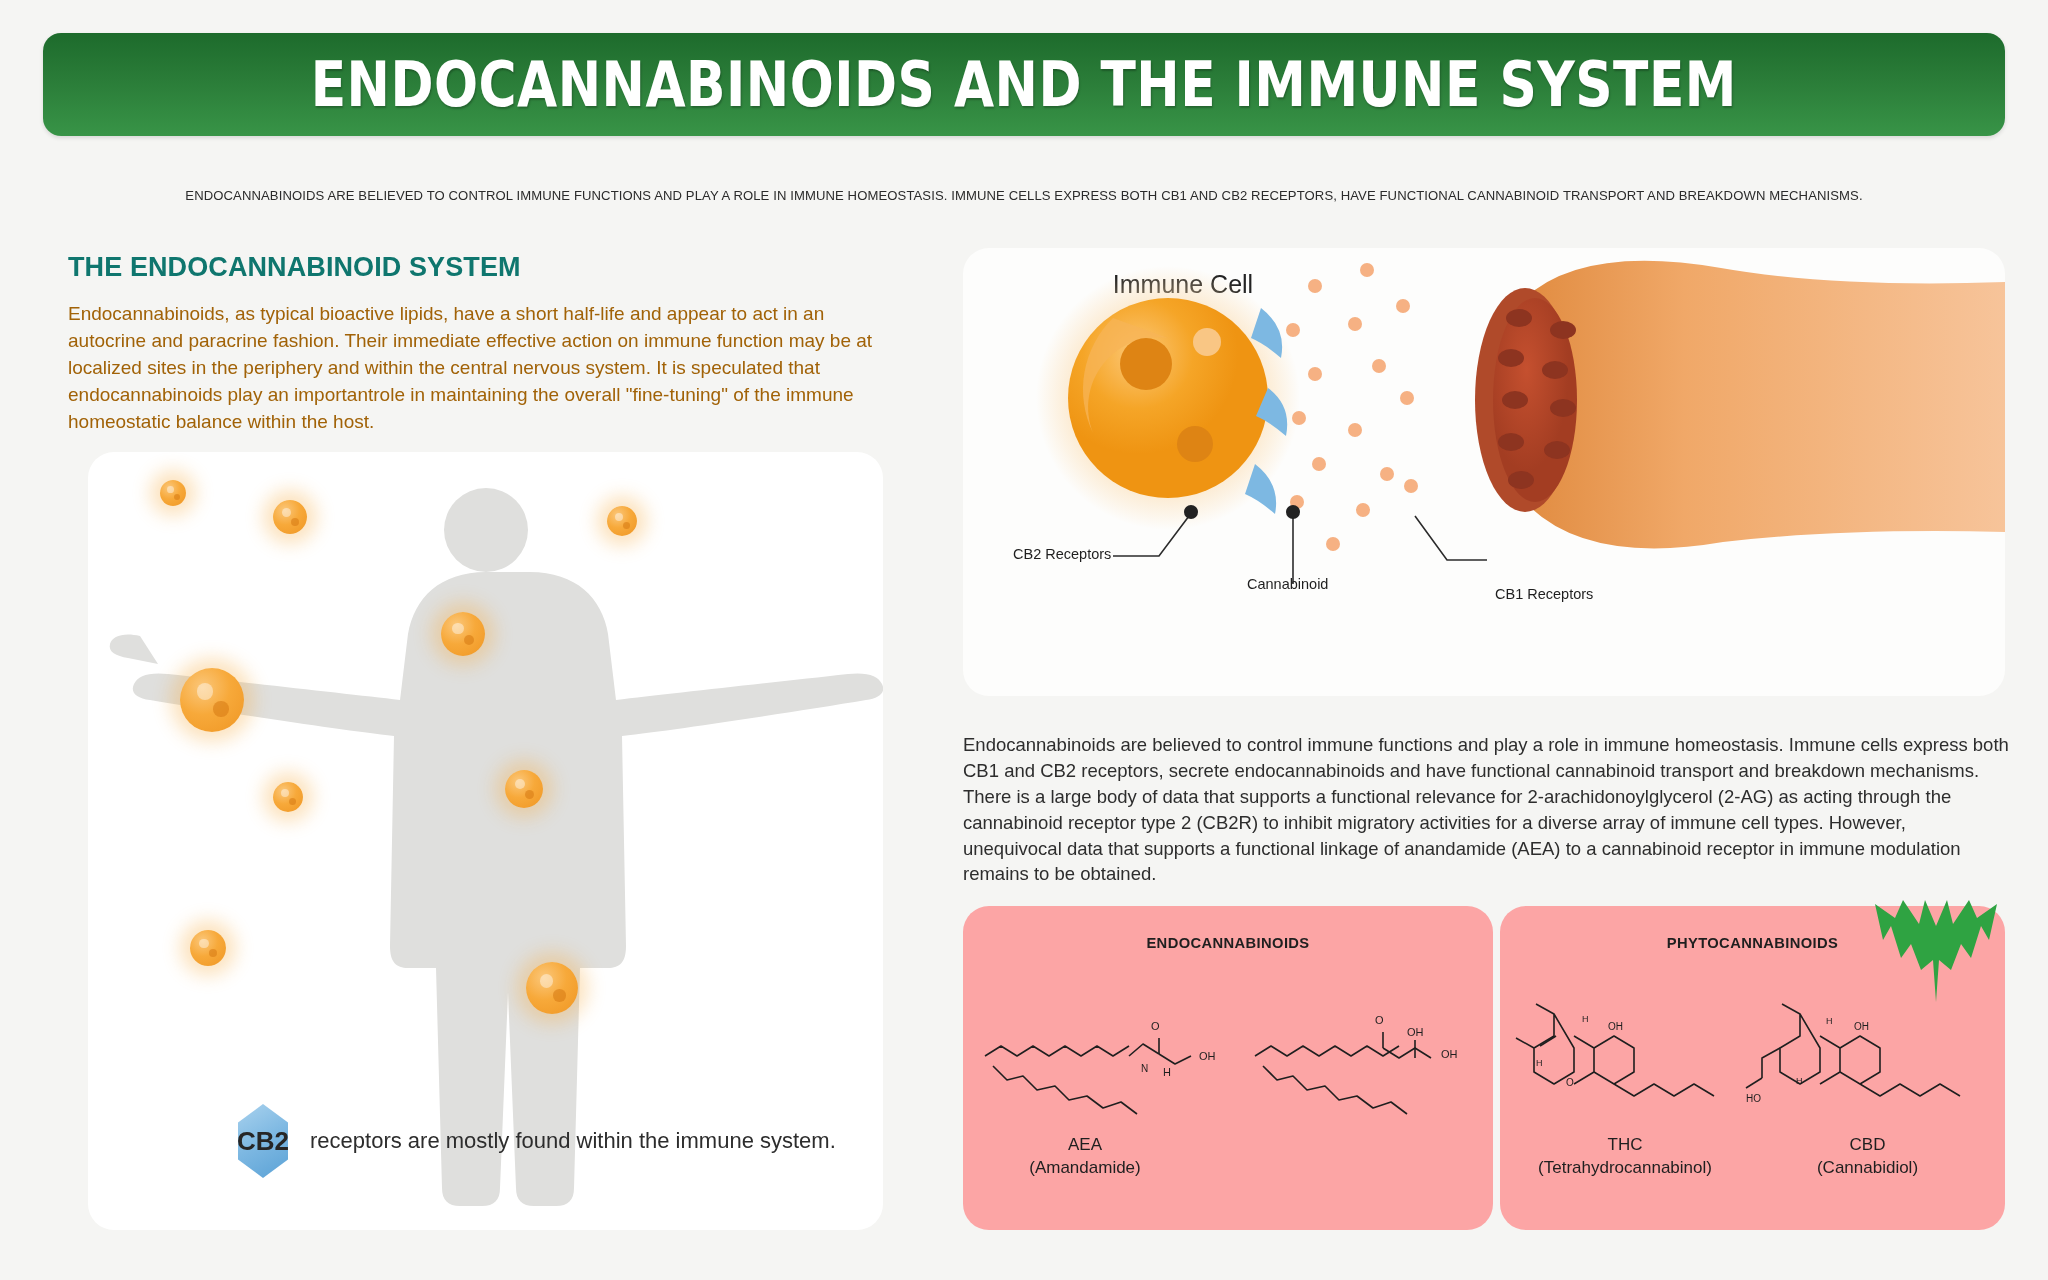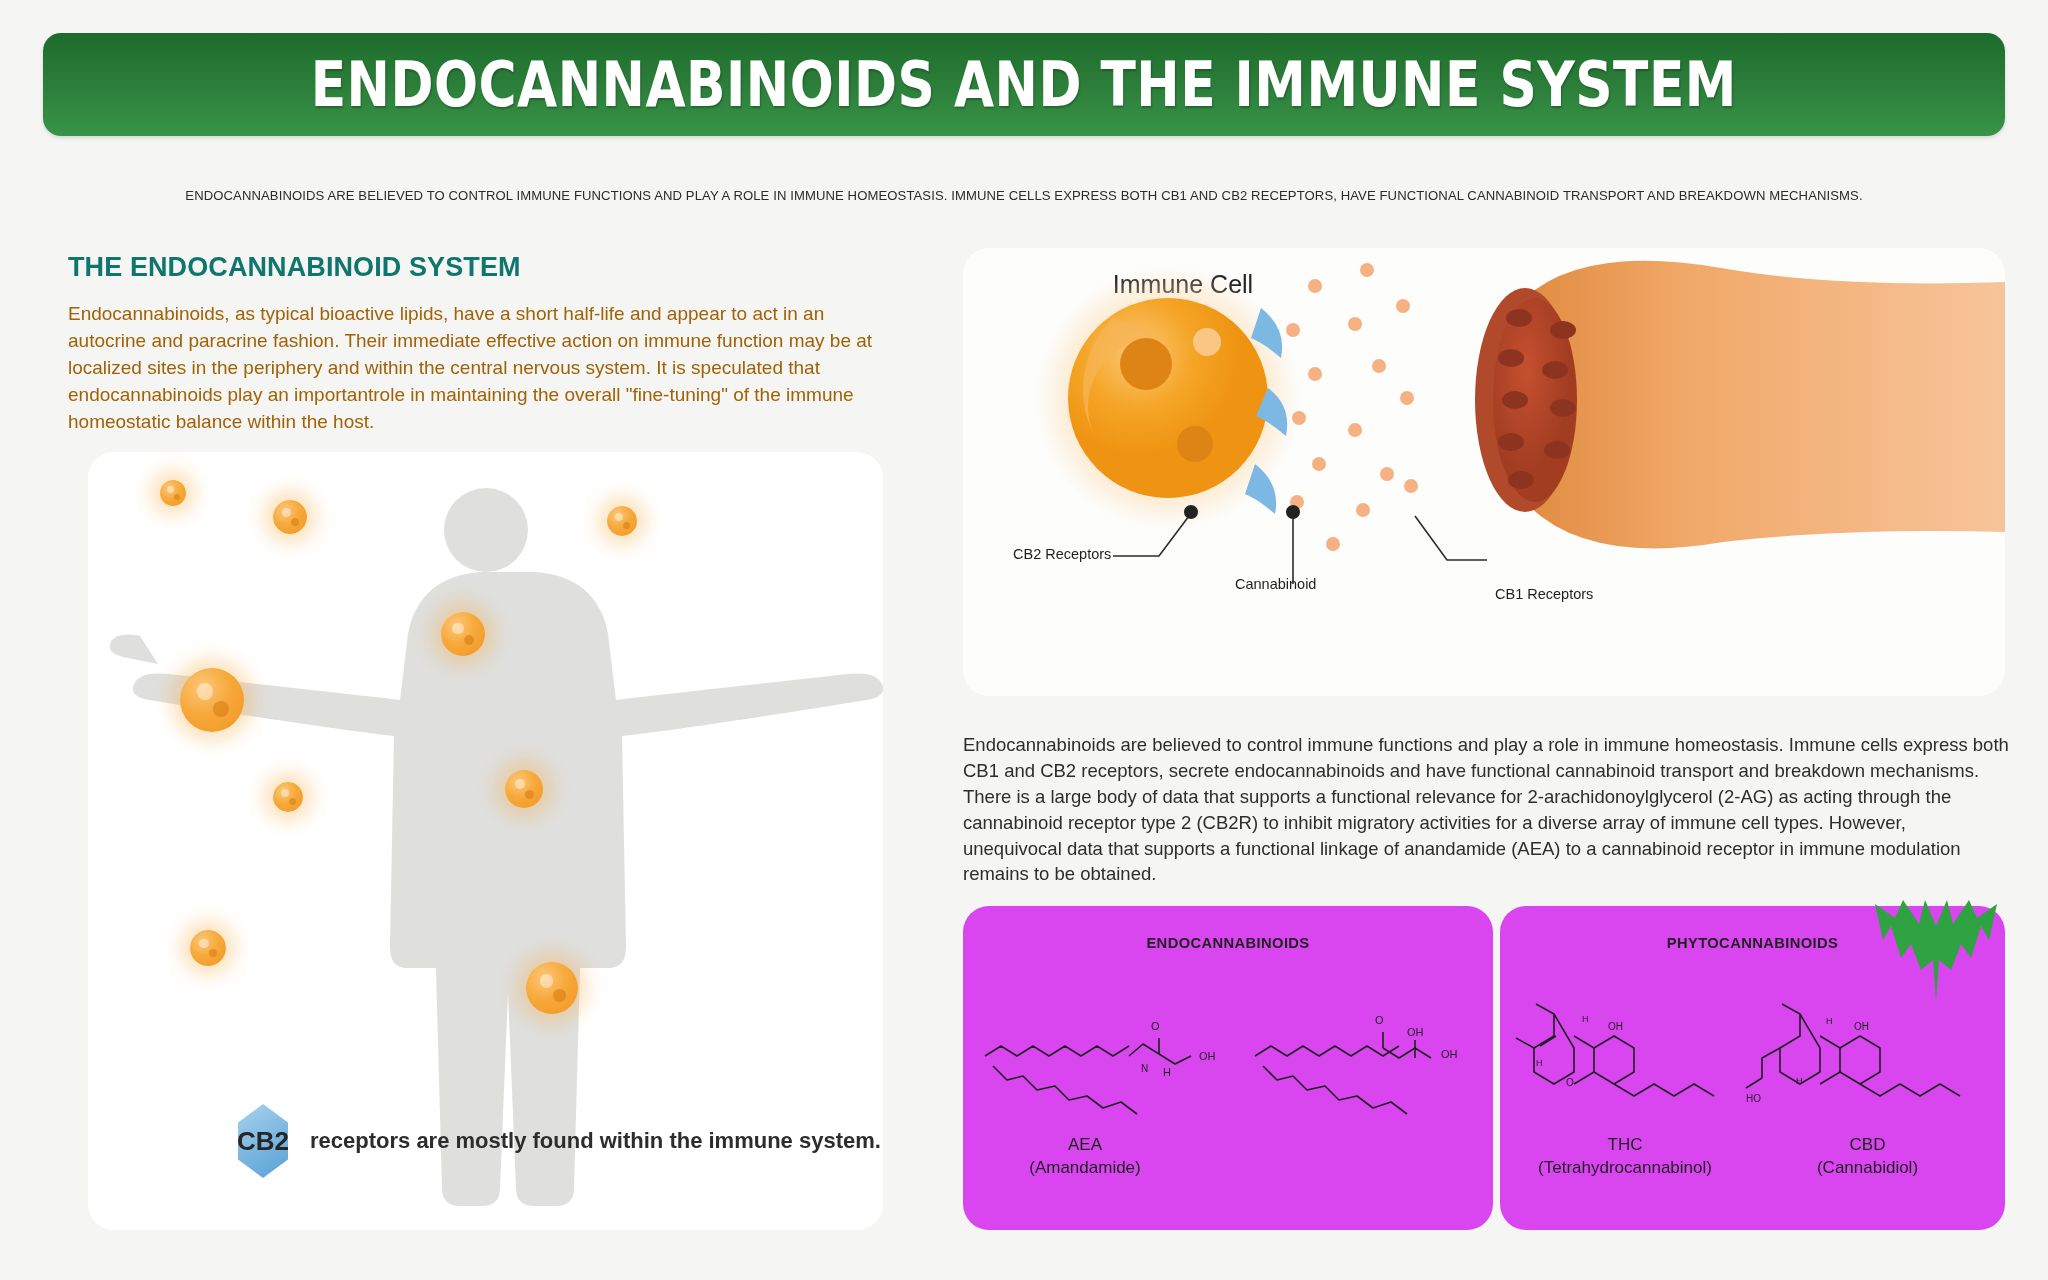--- a/index.html
+++ b/index.html
@@ -79,42 +79,42 @@
     position: absolute; left: 150px; bottom: 52px;
     display: flex; align-items: center; gap: 22px;
   }
   .hexbadge {
     width: 50px; height: 74px;
     display:flex; align-items:center; justify-content:center;
     background: linear-gradient(150deg,#a9d2ee 0%, #7db8e2 50%, #5ba2d6 100%);
     clip-path: polygon(50% 0%, 100% 25%, 100% 75%, 50% 100%, 0% 75%, 0% 25%);
     font-size: 26px; font-weight: 700; color: #262626;
   }
-  .cb2-text { font-size: 22px; color: #2d2d2d; font-weight: bold; }
+  .cb2-text { font-size: 22px; color: #2d2d2d; }
 
   
   .cell-card {
     position: absolute; left: 963px; top: 248px;
     width: 1042px; height: 448px;
     background: #fdfdfc; border-radius: 26px;
   }
   .cell-title {
     position: absolute; top: 22px;
     font-size: 25px; color: #232323;
   }
   .lbl { position: absolute; font-size: 14.5px; color: #1f1f1f; white-space: nowrap; text-align: center; }
 
   .right-para {
     position: absolute; left: 963px; top: 732px; width: 1046px;
     font-size: 18.5px; line-height: 1.4; color: #2d2d2d;
   }
 
   .mol-card {
     position: absolute; top: 906px;
-    background: #d946ef; border-radius: 26px;
+    background: #fca5a5; border-radius: 26px;
     height: 324px;
   }
   #endo-card { left: 963px; width: 530px; }
   #phyto-card { left: 1500px; width: 505px; }
   .mol-head {
     position: absolute; top: 28px; left: 0; width: 100%;
     text-align: center; font-size: 15.5px; font-weight: 700;
     color: #1f1f1f; letter-spacing: .4px;
     font-family: "Liberation Sans Narrow","Liberation Sans",sans-serif;
     transform: scaleX(.95);
@@ -248,21 +248,21 @@
       <g stroke="#2b2b2b" stroke-width="1.6" fill="none">
         <path d="M150 308 L196 308 L226 268"></path>
         <path d="M330 336 L330 268"></path>
         <path d="M524 312 L484 312 L452 268"></path>
       </g>
       <circle cx="228" cy="264" r="7" fill="#222"></circle>
       <circle cx="330" cy="264" r="7" fill="#222"></circle>
     </svg>
 
     <div class="lbl" style="left:50px; top:298px;">CB2 Receptors</div>
-    <div class="lbl" style="left:272px; top:328px;">Cannabinoid</div>
+    <div class="lbl" style="left:284px; top:328px;">Cannabinoid</div>
     <div class="lbl" style="left:532px; top:290px;margin-top:48px;">CB1 Receptors</div>
   </div>
 
   <div class="right-para">Endocannabinoids are believed to control immune functions and play a role in immune homeostasis. Immune cells express both CB1 and CB2 receptors, secrete endocannabinoids and have functional cannabinoid transport and breakdown mechanisms. There is a large body of data that supports a functional relevance for 2-arachidonoylglycerol (2-AG) as acting through the cannabinoid receptor type 2 (CB2R) to inhibit migratory activities for a diverse array of immune cell types. However, unequivocal data that supports a functional linkage of anandamide (AEA) to a cannabinoid receptor in immune modulation remains to be obtained.</div>
 
   <div class="mol-card" id="endo-card">
     <div class="mol-head">ENDOCANNABINOIDS</div>
 
     <svg viewBox="0 0 530 200" style="position:absolute;left:0;top:78px;width:530px;height:200px;">
       <g stroke="#1f1f1f" stroke-width="1.6" fill="none" stroke-linejoin="round">

